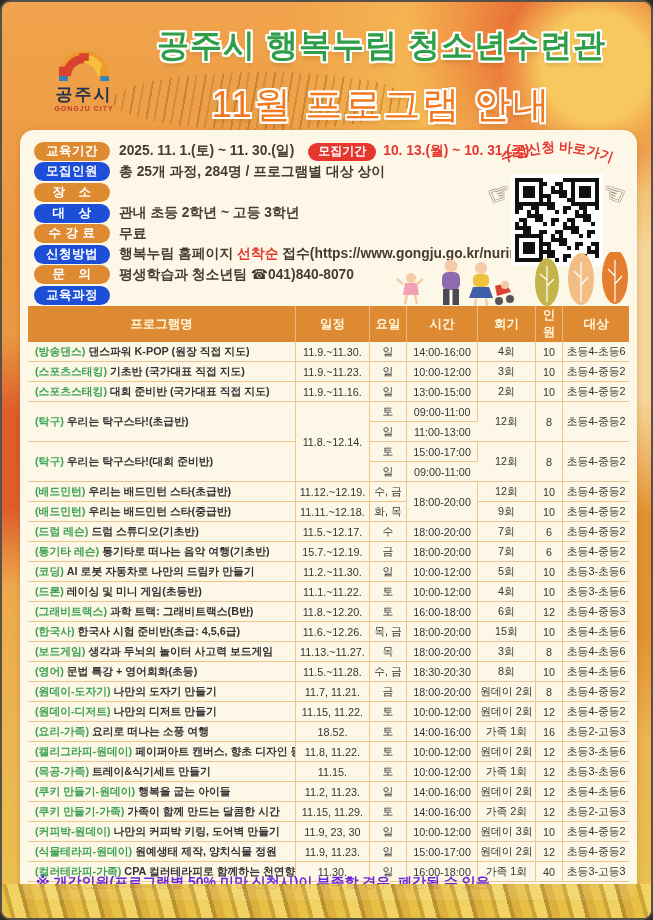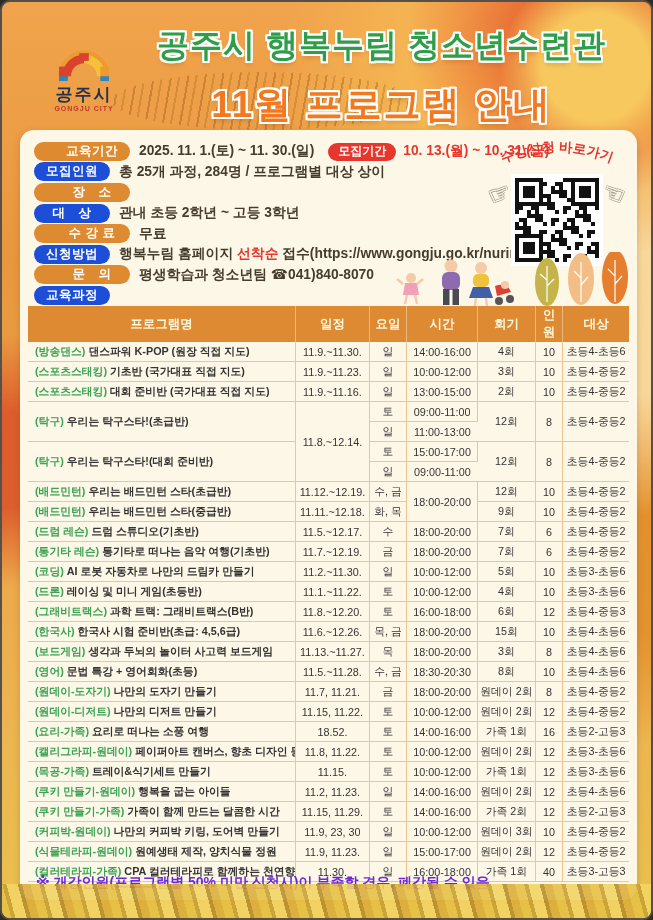--- a/index.html
+++ b/index.html
@@ -28,30 +28,30 @@
   .sunblob{position:absolute;right:-40px;top:-30px;width:190px;height:190px;border-radius:50%;
     background:radial-gradient(circle,#f7c85e 0 40%,rgba(247,200,94,0) 72%);}
   
   .logo{position:absolute;left:32px;top:32px;width:100px;text-align:center;}
   .logo-name{font-size:17px;font-weight:bold;color:#23324d;letter-spacing:2px;line-height:1.1;}
   .logo-sub{font-size:7px;font-weight:bold;color:#c0392b;letter-spacing:1px;}
   
   .t-wrap{position:absolute;left:128px;right:18px;top:22px;text-align:center;}
   .title1{font-size:32px;font-weight:800;color:#2f9e49;letter-spacing:1px;white-space:nowrap;
     text-shadow:-2px -2px 0 #fff,2px -2px 0 #fff,-2px 2px 0 #fff,2px 2px 0 #fff,0 -2px 0 #fff,0 2px 0 #fff,-2px 0 0 #fff,2px 0 0 #fff,0 4px 4px rgba(120,60,0,.25);}
-  .title2{margin-top:12px;font-size:37px;font-weight:700;color:#f2791f;letter-spacing:2px;
+  .title2{margin-top:12px;font-size:37px;font-weight:400;color:#f2791f;letter-spacing:2px;
     text-shadow:-2px -2px 0 #fff,2px -2px 0 #fff,-2px 2px 0 #fff,2px 2px 0 #fff,0 -2px 0 #fff,0 2px 0 #fff,-2px 0 0 #fff,2px 0 0 #fff,0 4px 4px rgba(120,60,0,.25);}
   
   .panel{position:absolute;left:18px;top:128px;width:617px;height:770px;background:#fdf7e7;border-radius:14px;box-shadow:0 2px 6px rgba(120,70,10,.25);}
   
   .info-list{position:absolute;left:14px;top:11px;right:150px;}
   .info-row{display:flex;align-items:center;height:20.6px;white-space:nowrap;}
   .pill{min-width:76px;width:76px;height:19px;border-radius:10px;display:inline-flex;align-items:center;justify-content:center;
     color:#fff;font-size:12.5px;font-weight:700;margin-right:9px;letter-spacing:.5px;}
-  .pill.orange{background:#de8a31;padding-left:20px;}
+  .pill.orange{background:#de8a31;}
   .pill.green{background:#1d4ed8;}
   .info-text{font-size:13.8px;font-weight:600;color:#46var;color:#463c2e;}
   .badge{display:inline-flex;align-items:center;justify-content:center;background:#e6372e;color:#fff;
     font-size:12px;font-weight:700;height:18px;padding:0 10px;border-radius:10px;margin:0 7px 0 14px;}
   .red-bold{color:#e6372e;font-weight:800;}
   
   .qr-block{position:absolute;right:10px;top:6px;width:140px;text-align:center;}
   .qr-hands{position:relative;}
   .hand{position:absolute;top:6px;font-size:24px;color:#fff;
     text-shadow:-1px -1px 0 #a89c86,1px -1px 0 #a89c86,-1px 1px 0 #a89c86,1px 1px 0 #a89c86;}
@@ -722,21 +722,21 @@
               <td class="name"><span class="pfx">(드럼 레슨)</span> 드럼 스튜디오(기초반)</td>
               <td>11.5.~12.17.</td>
               <td>수</td>
               <td>18:00-20:00</td>
               <td>7회</td>
               <td>6</td>
               <td>초등4-중등2</td>
             </tr>
             <tr>
               <td class="name"><span class="pfx">(통기타 레슨)</span> 통기타로 떠나는 음악 여행(기초반)</td>
-              <td>11.7.~12.19.</td>
+              <td>15.7.~12.19.</td>
               <td>금</td>
               <td>18:00-20:00</td>
               <td>7회</td>
               <td>6</td>
               <td>초등4-중등2</td>
             </tr>
             <tr>
               <td class="name"><span class="pfx">(코딩)</span> AI 로봇 자동차로 나만의 드림카 만들기</td>
               <td>11.2.~11.30.</td>
               <td>일</td>

